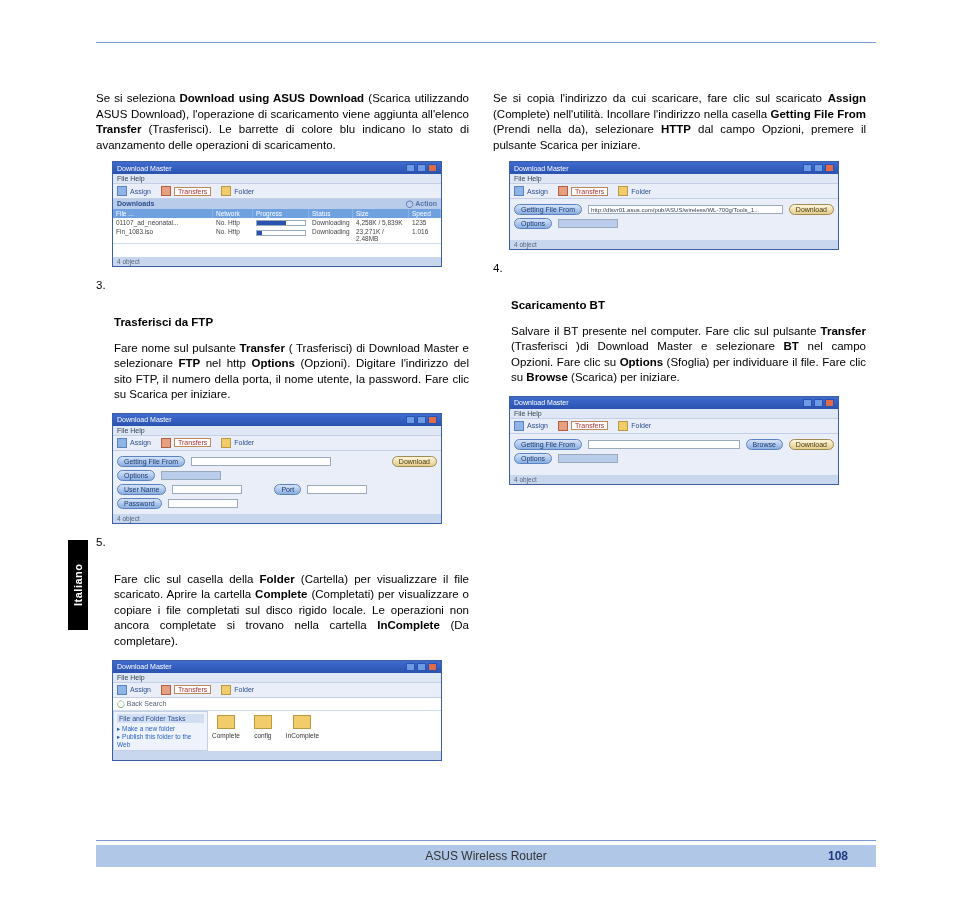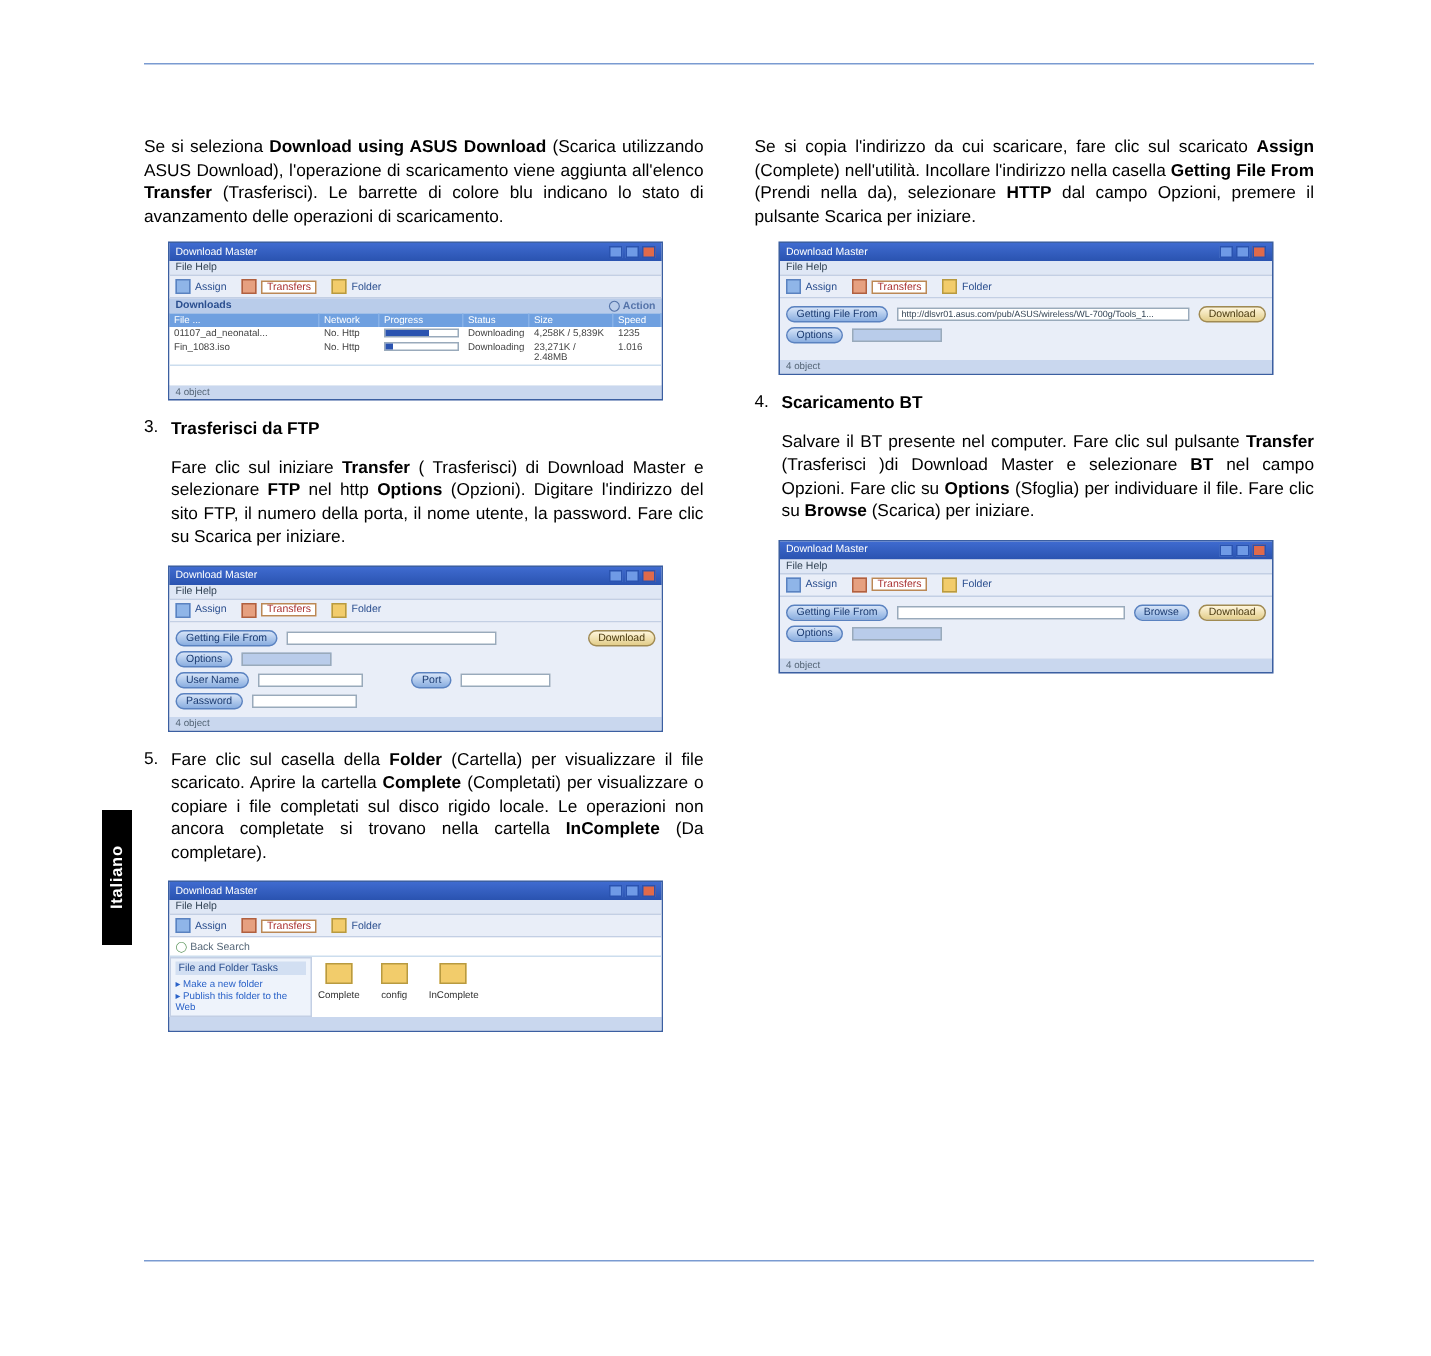--- a/index.html
+++ b/index.html
@@ -19,38 +19,38 @@
     width: 780px;
   }
   .top-rule {
     border-top: 1px solid #7a9bd1;
     width: 100%;
     height: 1px;
     margin-bottom: 48px;
   }
   .cols {
     display: flex;
-    gap: 34px;
+    gap: 24px;
   }
   .col {
     width: 373px;
   }
   .para {
     text-align: justify;
     line-height: 1.35;
     margin-bottom: 8px;
   }
   .numbered {
     display: flex;
     gap: 6px;
     margin-top: 12px;
     margin-bottom: 10px;
   }
   .numbered > .num { width: 12px; flex-shrink: 0; }
-  .numbered > .body { flex: 1; text-align: justify; line-height: 1.35; }
+  .numbered > .body { flex: 1; text-align: justify; line-height: 1.35; margin-top: 36px; }
   b { font-weight: bold; }
 
   
   .app-win {
     border: 1px solid #3b5fa1;
     background: #eef0f3;
     font-size: 7px;
     color: #333;
     margin: 6px 0 10px 16px;
   }
@@ -244,21 +244,21 @@
           <div style="height:14px;border-top:1px solid #cde"></div>
         </div>
         <div class="statusbar">4 object</div>
       </div>
 
       <div class="numbered">
         <div class="num">3.</div>
         <div class="body">
           <b>Trasferisci da FTP</b>
           <div style="height:10px"></div>
-          <span>Fare clic sul iniziare </span><b>Transfer</b><span> ( Trasferisci) di Download Master e selezionare </span><b>FTP</b><span> nel http </span><b>Options</b><span> (Opzioni). Digitare l'indirizzo del sito FTP, il numero della porta, il nome utente, la password. Fare clic su Scarica per iniziare.</span>
+          <span>Fare nome sul pulsante </span><b>Transfer</b><span> ( Trasferisci) di Download Master e selezionare </span><b>FTP</b><span> nel http </span><b>Options</b><span> (Opzioni). Digitare l'indirizzo del sito FTP, il numero della porta, il nome utente, la password. Fare clic su Scarica per iniziare.</span>
         </div>
       </div>
 
       <div class="app-win" style="width:330px">
         <div class="titlebar">
             <span>Download Master</span>
             <span class="winbtns">
               <span></span>
               <span></span>
               <span></span>
@@ -444,13 +444,17 @@
           <div style="height:6px"></div>
         </div>
         <div class="statusbar">4 object</div>
       </div>
     </div>
   </div>
 </div>
 
 <div class="footer">
   <div class="footer-rule"></div>
+  <div class="footer-bar">
+    <span>ASUS Wireless Router</span>
+    <span class="pg">108</span>
+  </div>
 </div>
 
 </body></html>

